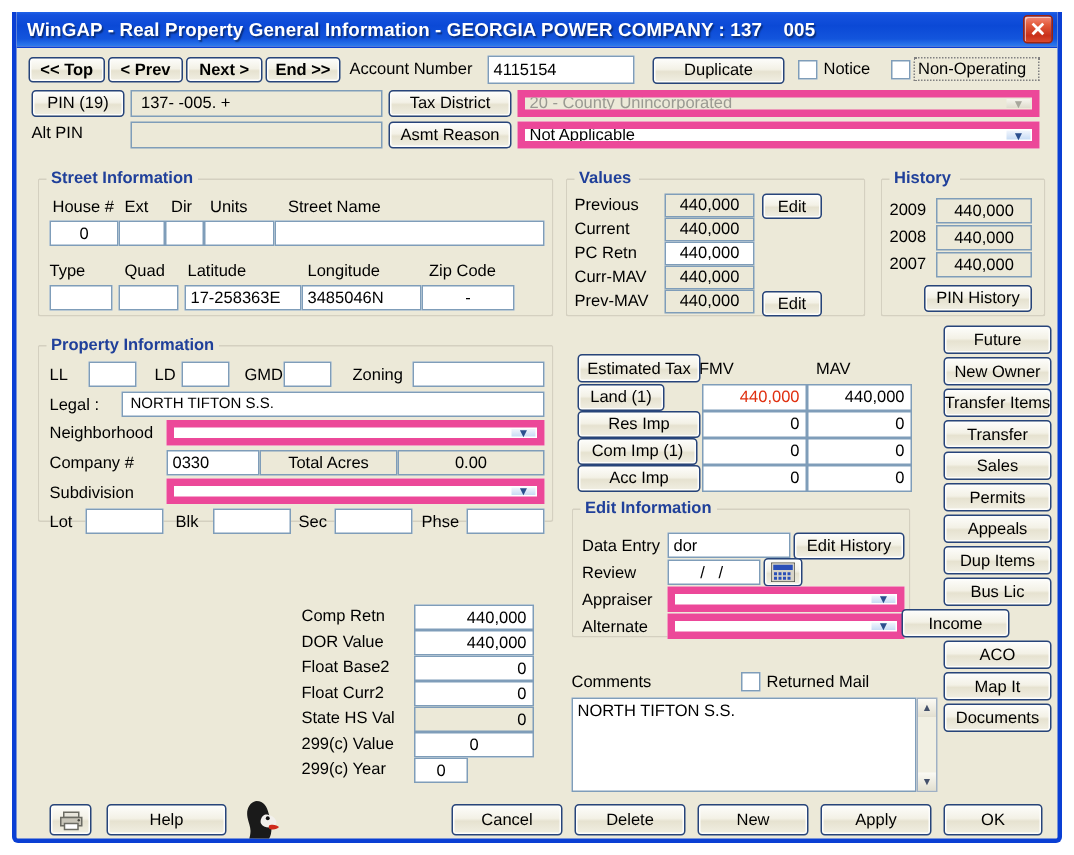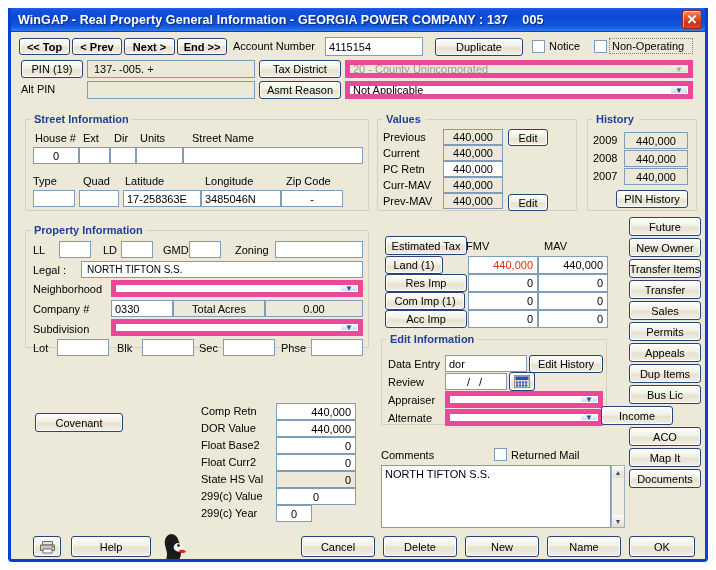--- a/index.html
+++ b/index.html
@@ -234,21 +234,20 @@
 
   <div class="lbl" style="left:22px;top:334px;">Lot</div>
   <div class="fld" style="position:absolute;left:46px;top:331px;width:52px;height:17px;"></div>
   <div class="lbl" style="left:106px;top:334px;">Blk</div>
   <div class="fld" style="position:absolute;left:131px;top:331px;width:52px;height:17px;"></div>
   <div class="lbl" style="left:188px;top:334px;">Sec</div>
   <div class="fld" style="position:absolute;left:212px;top:331px;width:52px;height:17px;"></div>
   <div class="lbl" style="left:270px;top:334px;">Phse</div>
   <div class="fld" style="position:absolute;left:300px;top:331px;width:52px;height:17px;"></div>
 
-  <div class="btn thick" style="position:absolute;left:24px;top:405px;width:88px;height:19px;">Covenant</div>
 
   <div id="comp-block" style="position:absolute;left:180px;top:395px;width:175px;">
       <div class="lbl" style="left: 10px; top: 2px;">Comp Retn</div>
       <div class="fld right" style="position: absolute; left: 85px; top: 0px; width: 80px; height: 17px;">440,000</div>
       <div class="lbl" style="left: 10px; top: 19px;">DOR Value</div>
       <div class="fld right" style="position: absolute; left: 85px; top: 17px; width: 80px; height: 17px;">440,000</div>
       <div class="lbl" style="left: 10px; top: 36px;">Float Base2</div>
       <div class="fld right" style="position: absolute; left: 85px; top: 34px; width: 80px; height: 17px;">0</div>
       <div class="lbl" style="left: 10px; top: 53px;">Float Curr2</div>
       <div class="fld right" style="position: absolute; left: 85px; top: 51px; width: 80px; height: 17px;">0</div>
@@ -408,19 +407,19 @@
   <div class="btn thick" style="position:absolute;left:290px;top:528px;width:74px;height:21px;">
     <span>Cancel</span>
   </div>
   <div class="btn thick" style="position:absolute;left:372px;top:528px;width:74px;height:21px;">
     <span>Delete</span>
   </div>
   <div class="btn thick" style="position:absolute;left:454px;top:528px;width:74px;height:21px;">
     <span>New</span>
   </div>
   <div class="btn thick" style="position:absolute;left:536px;top:528px;width:74px;height:21px;">
-    <span>Name</span>
+    <span>Apply</span>
   </div>
   <div class="btn thick" style="position:absolute;left:618px;top:528px;width:66px;height:21px;">
     <span>OK</span>
   </div>
 
 </div>
 
 </body></html>

